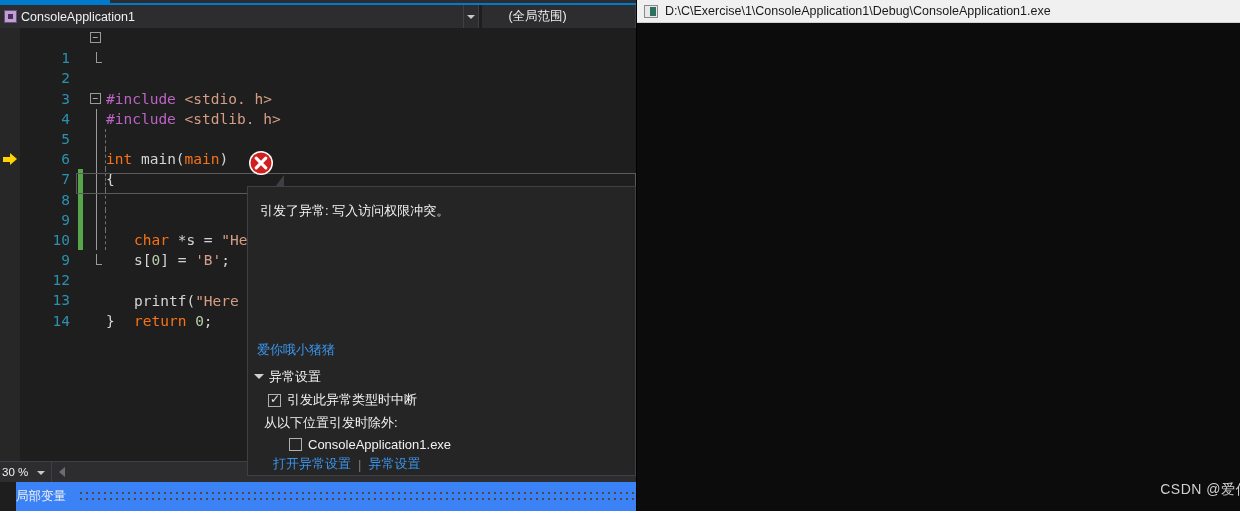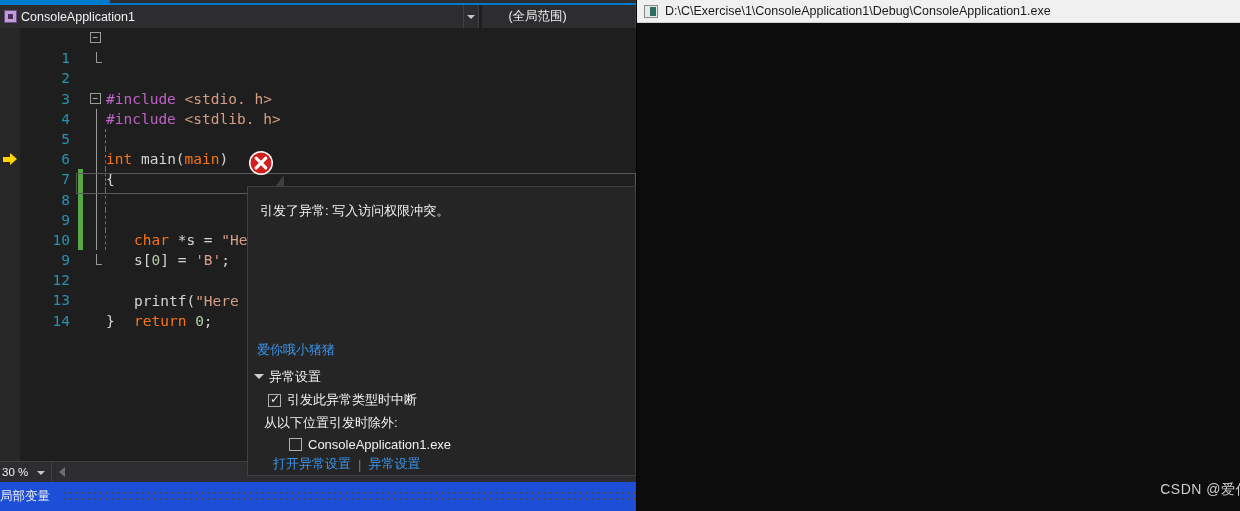--- a/index.html
+++ b/index.html
@@ -199,22 +199,22 @@
     color: #f1f1f1; font-size: 11.5px; padding-left: 2px;
     position: relative; border-right: 1px solid #3f3f46;
   }
   .zoom-combo .caret { position: absolute; right: 6px; top: 9px; }
   .hscroll-left {
     width: 0; height: 0; margin-left: 7px;
     border-top: 5px solid transparent; border-bottom: 5px solid transparent;
     border-right: 6px solid #6d6d70;
   }
   .bottom-panel {
-    position: absolute; left: 0; top: 482px; width: 636px; height: 29px;
-    background: #1d4ed8;
+    position: absolute; left: 16px; top: 482px; width: 636px; height: 29px;
+    background: #3b82f6;
   }
   .panel-title {
     position: absolute; left: 0; top: 6px; color: #f1f1f1; font-size: 12.5px;
   }
   .panel-dots {
     position: absolute; left: 62px; top: 8px; width: 574px; height: 10px;
     background-image: radial-gradient(#4a4a4d 0.8px, transparent 0.9px);
     background-size: 6px 6px;
   }
 

